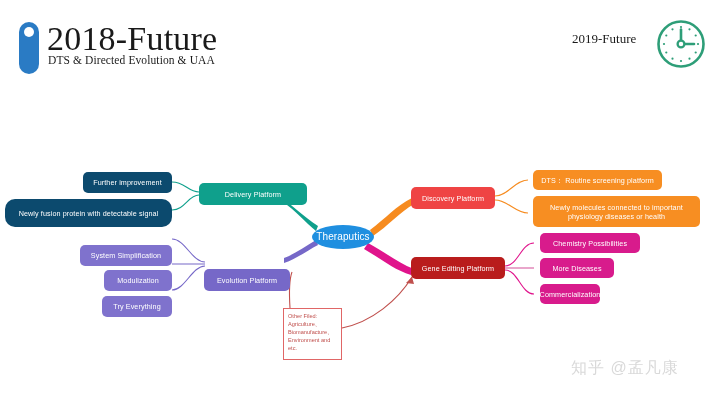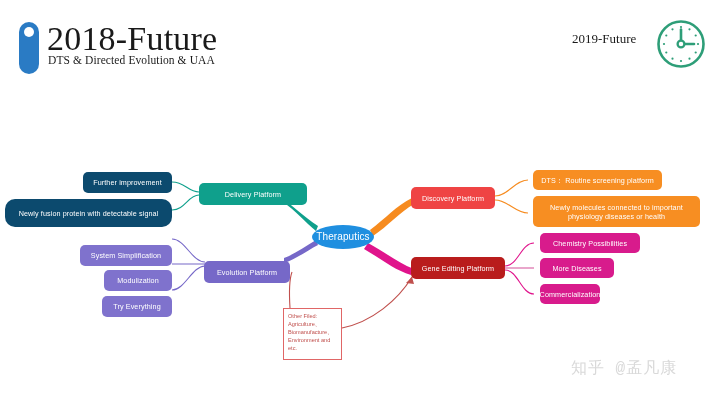--- a/index.html
+++ b/index.html
@@ -65,21 +65,21 @@
     position:absolute;box-sizing:border-box;
     border:1px solid #e06666;background:#ffffff;
     color:#c0504d;font-size:5.6px;line-height:1.45;
     padding:3px 3px 2px 4px;text-align:left;
   }
 
   
   .wm{
     position:absolute;left:571px;top:358px;
     font-size:16px;color:#d9d9d9;letter-spacing:1px;white-space:nowrap;
-    font-family:Liberation Mono, monospace;
+    font-family:Liberation Sans, sans-serif;
   }
 </style>
 </head>
 <body>
 
 <div id="slide">
 
   <div class="hdr-pill">
     <div class="dot"></div>
   </div>
@@ -137,21 +137,21 @@
     <path d="M342,328 C372,322 398,300 412,277" fill="none" stroke="#c0504d" stroke-width="1.2"></path>
     <path d="M412,277 L406,283 L414,284 Z" fill="#c0504d"></path>
   </svg>
 
   <div class="node center" style="left:312px;top:225px;width:62px;height:24px;">Theraputics</div>
 
   <div class="node teal" style="left:199px;top:183px;width:108px;height:22px;">Delivery Platform</div>
   <div class="node teal-d" style="left:83px;top:172px;width:89px;height:21px;">Further improvement</div>
   <div class="node teal-d" style="left:5px;top:199px;width:167px;height:28px;border-radius:10px;">Newly fusion protein with detectable signal</div>
 
-  <div class="node purple" style="left:204px;top:261px;width:86px;height:22px;text-align:center;">Evolution Platform</div>
+  <div class="node purple" style="left:204px;top:269px;width:86px;height:22px;text-align:center;">Evolution Platform</div>
   <div class="node purple-l" style="left:80px;top:229px;width:92px;height:21px;">System Simplification</div>
   <div class="node purple-l" style="left:104px;top:254px;width:68px;height:21px;">Modulization</div>
   <div class="node purple-l" style="left:102px;top:280px;width:70px;height:21px;">Try Everything</div>
 
   <div class="node orange" style="left:411px;top:187px;width:84px;height:22px;">Discovery Platform</div>
   <div class="node orange-l" style="left:533px;top:170px;width:129px;height:20px;">DTS： Routine screening platform</div>
   <div class="node orange-l" style="left:533px;top:196px;width:167px;height:31px;">Newly molecules connected to important physiology diseases or health</div>
 
   <div class="node magenta" style="left:411px;top:257px;width:94px;height:22px;">Gene Editing Platform</div>
   <div class="node magenta-l" style="left:540px;top:233px;width:100px;height:20px;">Chemistry Possibilities</div>

